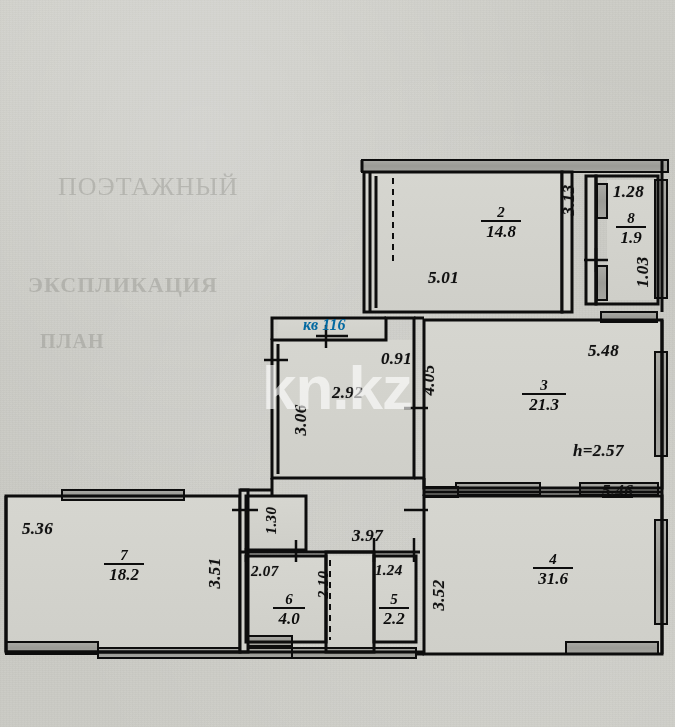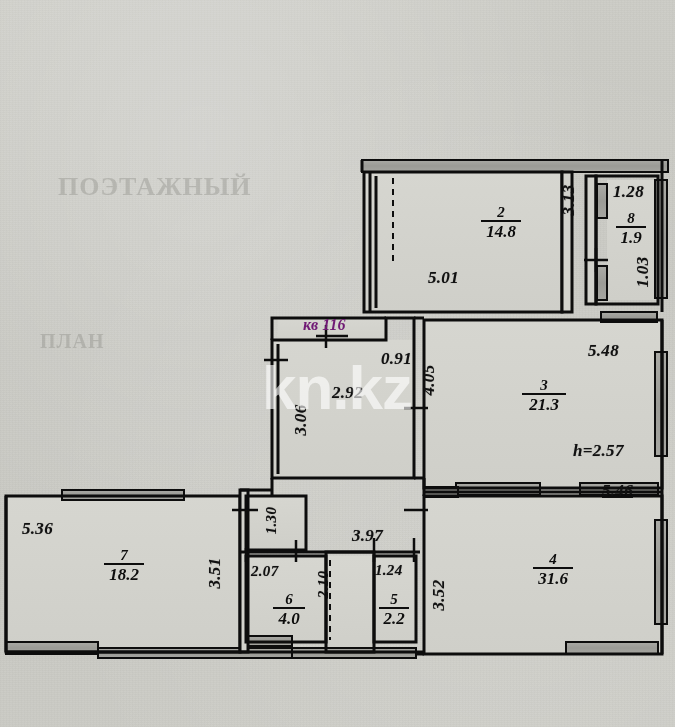--- a/index.html
+++ b/index.html
@@ -61,32 +61,33 @@
     position:absolute;
     text-align:center;
     font-family:"Liberation Serif", serif;
     font-style:italic;font-weight:700;color:#0d0d0d;
   }
   .rnum .n{font-size:15px;line-height:14px;display:block;}
   .rnum .bar{display:block;height:2px;background:#0d0d0d;margin:1px auto 1px;}
   .rnum .a{font-size:17px;line-height:17px;display:block;}
   .kvlabel{
     position:absolute;font-family:"Liberation Serif",serif;
-    font-style:italic;font-weight:700;font-size:16px;color:#701a75;white-space:nowrap;
+    font-style:italic;font-weight:700;font-size:16px;color:#0369a1;white-space:nowrap;
   }
 </style>
 </head>
 <body>
 
 <div id="plan">
 
   <div class="paper"></div>
   <div class="grain"></div>
 
-  <div class="ghost" style="left:58px;top:172px;font-size:26px;font-weight:700;text-align:center;">ПОЭТАЖНЫЙ</div>
+  <div class="ghost" style="left:58px;top:172px;font-size:26px;font-weight:400;text-align:center;">ПОЭТАЖНЫЙ</div>
+  <div class="ghost" style="left:28px;top:272px;font-size:22px;font-weight:700;">ЭКСПЛИКАЦИЯ</div>
   <div class="ghost" style="left:40px;top:330px;font-size:20px;font-weight:700;">ПЛАН</div>
 
   <svg width="675" height="727" viewBox="0 0 675 727">
     <defs>
 
       <linearGradient id="gFill" x1="0" y1="0" x2="0" y2="1">
         <stop offset="0" stop-color="#d6d6d0"></stop>
         <stop offset="1" stop-color="#cfcfc9"></stop>
       </linearGradient>
       <linearGradient id="gWin" x1="0" y1="0" x2="0" y2="1">

